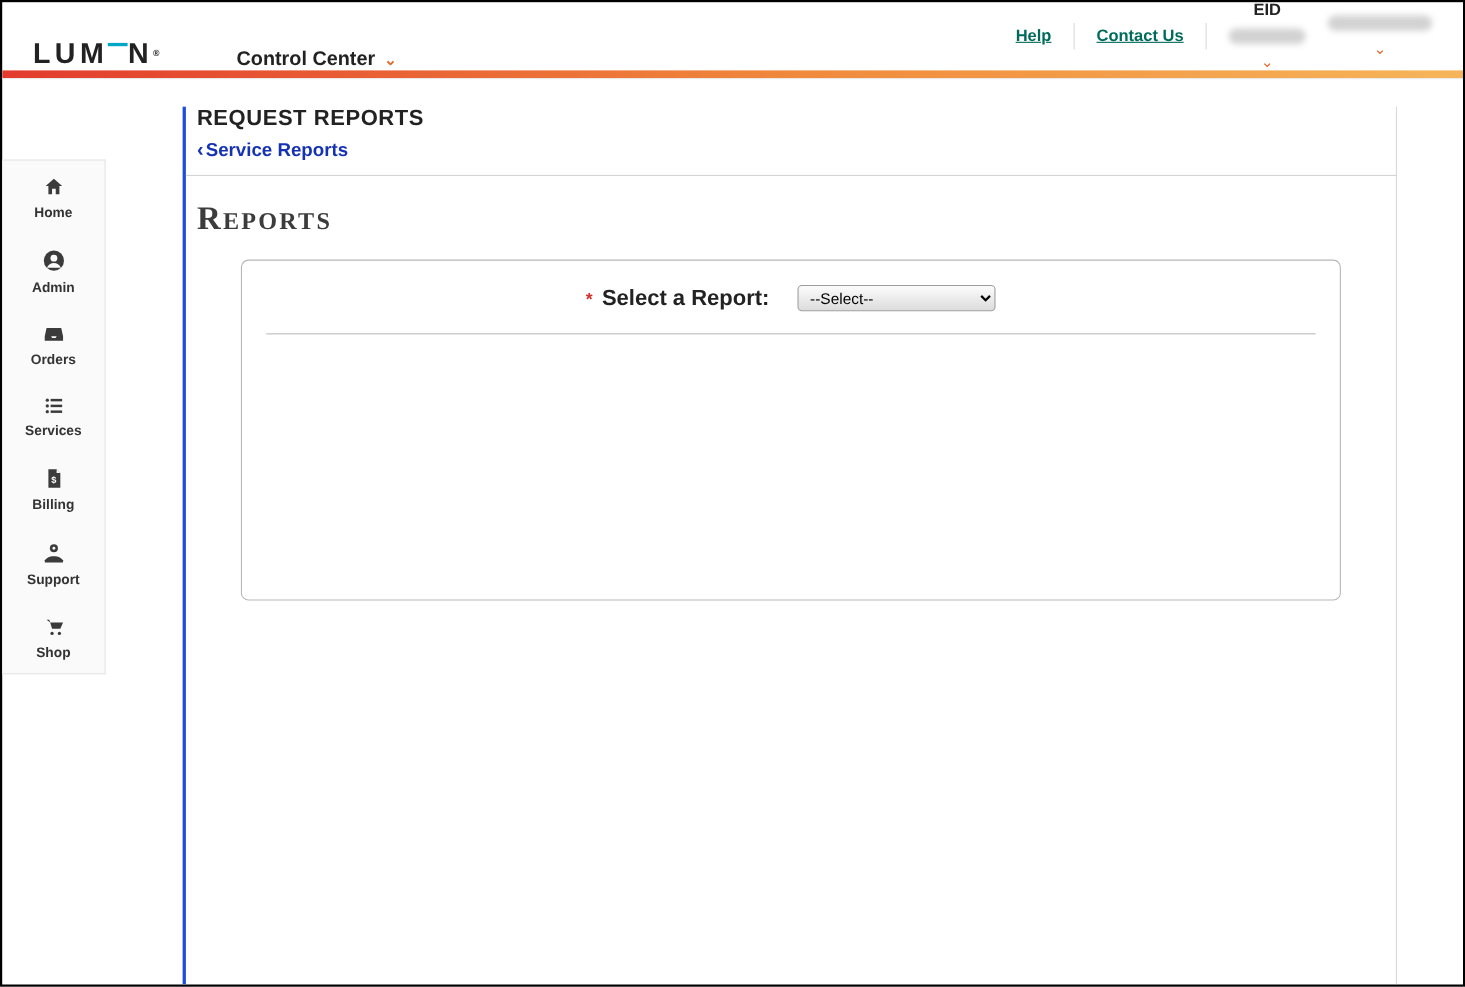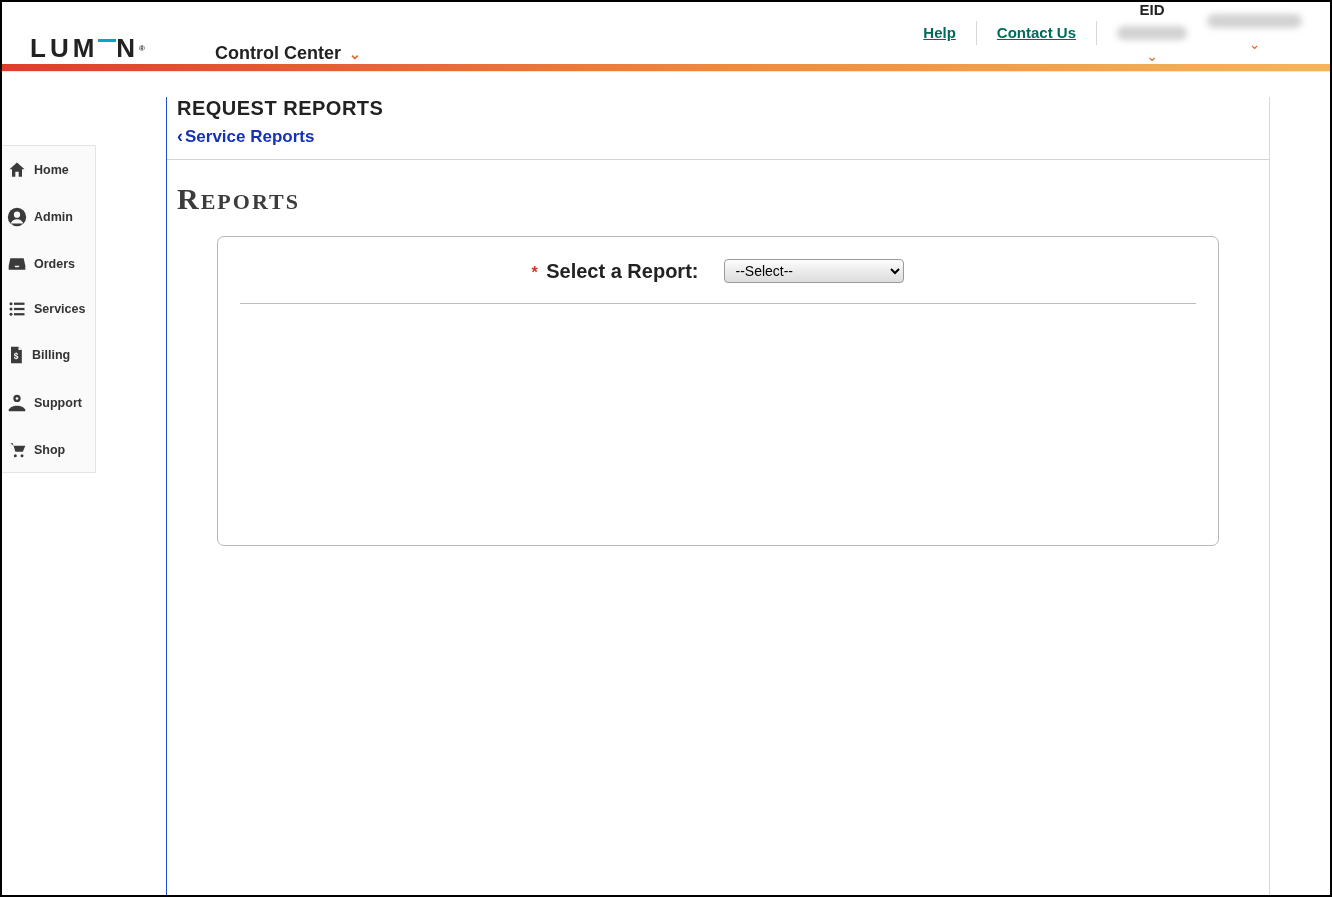--- a/index.html
+++ b/index.html
@@ -23,27 +23,27 @@
   .acct-drop { display:flex; align-items:center; gap:8px; cursor:pointer;flex-direction:column; }
 
   .gradient-bar { height:7px; background:linear-gradient(90deg,#e23b2e 0%,#f08a3c 55%,#f6b55a 100%); }
   .thin-line { height:1px; background:#e8e8e8; }
 
   
   .shell { display:flex; height:calc(100% - 70px); }
 
   
   .sidebar { width:94px; margin-top:73px; border:1px solid #e4e4e4; border-left:none; background:#fafafa; align-self:flex-start; }
-  .side-item { display:flex; flex-direction:row; align-items:center; gap:6px; padding:14px 4px 12px; cursor:pointer; }
+  .side-item { display:flex; flex-direction:column; align-items:center; gap:6px; padding:14px 4px 12px; cursor:pointer; }
   .side-item .ico { color:#444; }
   .side-item .lbl { font-size:12.5px; font-weight:700; color:#333; }
 
   
   .main { flex:1; position:relative; }
-  .page-frame { position:absolute; left:70px; right:60px; top:25px; bottom:0; border-left:1px solid #1d4ed8; border-right:1px solid #d9d9d9; padding:0 10px; }
+  .page-frame { position:absolute; left:70px; right:60px; top:25px; bottom:0; border-left:3px solid #1d4ed8; border-right:1px solid #d9d9d9; padding:0 10px; }
   .page-title { font-size:20px; font-weight:800; letter-spacing:.5px; margin:0 0 6px 0; }
   .breadcrumb { display:flex; align-items:center; gap:2px; color:#1432b3; font-weight:700; font-size:17px; cursor:pointer; margin-bottom:12px;}
   .bc-chev { font-size:18px; }
   .hr { height:1px; background:#d4d4d4; margin:0 -10px 22px; }
 
   .reports-heading { text-align:left; font-family: Georgia, 'Times New Roman', serif; font-weight:700; color:#3c3c3c; letter-spacing:2px; margin-bottom:20px; }
   .reports-heading .big { font-size:30px; }
   .reports-heading .rest { font-size:22px; }
 
   .inset-box { margin:0 40px; height:310px; border:1px solid #b7b7b7; border-radius:7px; padding:22px 18px 0; }

